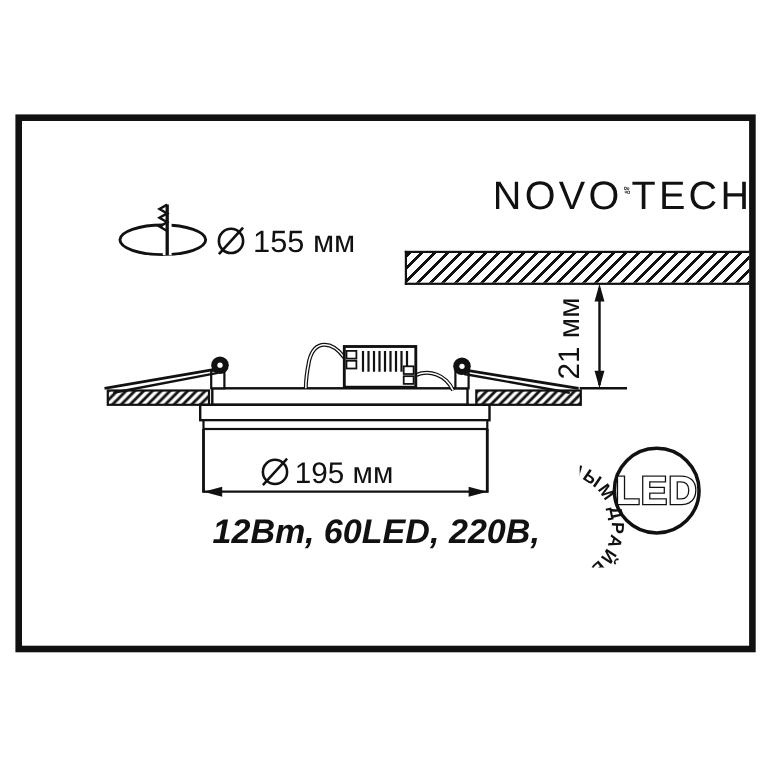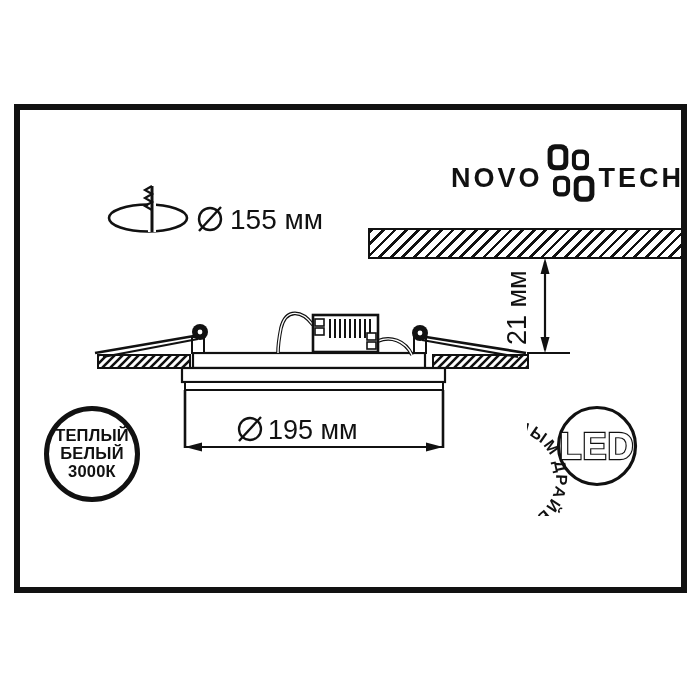--- a/index.html
+++ b/index.html
@@ -7,21 +7,21 @@
     position:relative;width:700px;height:700px;background:#fff;overflow:hidden;
     font-family:"Liberation Sans",sans-serif;color:#111;
   }
   .frame{
     position:absolute;left:14px;top:104px;width:673px;height:489px;
     border:6px solid #111;box-sizing:border-box;background:#fff;
   }
   
   .logo{position:absolute;left:448px;top:133px;width:236px;height:80px;
     display:flex;align-items:center;justify-content:flex-end;}
-  .logo .word{font-size:27px;font-weight:700;letter-spacing:3px;margin-top:10px;}
+  .logo .word{font-size:36px;font-weight:400;letter-spacing:3px;margin-top:10px;}
   .logo svg{display:block;margin:0 1px;}
   
   .cutout{position:absolute;left:100px;top:180px;width:230px;height:62px;}
   
   .ceiling{
     position:absolute;left:368px;top:228px;width:313px;height:31px;box-sizing:border-box;
     border-top:2.5px solid #111;border-bottom:2.5px solid #111;border-left:2.5px solid #111;
     background:repeating-linear-gradient(135deg,#111 0,#111 2.6px,#fff 2.6px,#fff 8.2px);
   }
   .dim21{position:absolute;left:480px;top:256px;width:95px;height:104px;}
@@ -162,33 +162,29 @@
       <polygon points="95,147 112,142.5 112,151.5" fill="#111"></polygon>
       <polygon points="353,147 336,142.5 336,151.5" fill="#111"></polygon>
       <g fill="none" stroke="#111" stroke-width="2.3">
         <circle cx="160" cy="129" r="11"></circle>
         <line x1="149" y1="141" x2="171" y2="117"></line>
       </g>
       <text x="178" y="139" font-size="27" fill="#111">195 мм</text>
     </g>
   </svg>
 
-  <div class="warm">
-    <span>ТЕПЛЫЙ</span>
-    <span>БЕЛЫЙ</span>
-    <span>3000К</span>
-  </div>
 
   <svg class="ledbadge" viewBox="-70 -70 140 140">
     <defs>
       <path id="ringPath" d="M -43.7,15.9 A 46.5 46.5 0 1 1 -44.0,15.1" fill="none"></path>
     </defs>
     <circle cx="0" cy="0" r="38.5" fill="#fff" stroke="#111" stroke-width="3.2"></circle>
     <text font-size="16" font-weight="700" fill="#111" letter-spacing="1.4">
       <textPath href="#ringPath" textLength="286" lengthAdjust="spacingAndGlyphs">ДРАЙВЕРОМ СО ВСТРОЕННЫМ</textPath>
     </text>
     <text x="0" y="12.5" font-size="36" font-weight="700" text-anchor="middle" fill="#fff" stroke="#111" stroke-width="2.4" paint-order="stroke" letter-spacing="1">LED</text>
   </svg>
 
   <div class="specs">
+    <div class="l1">12Вт, 60LED, 220В,</div>
   </div>
 
 </div>
 
 </body></html>

